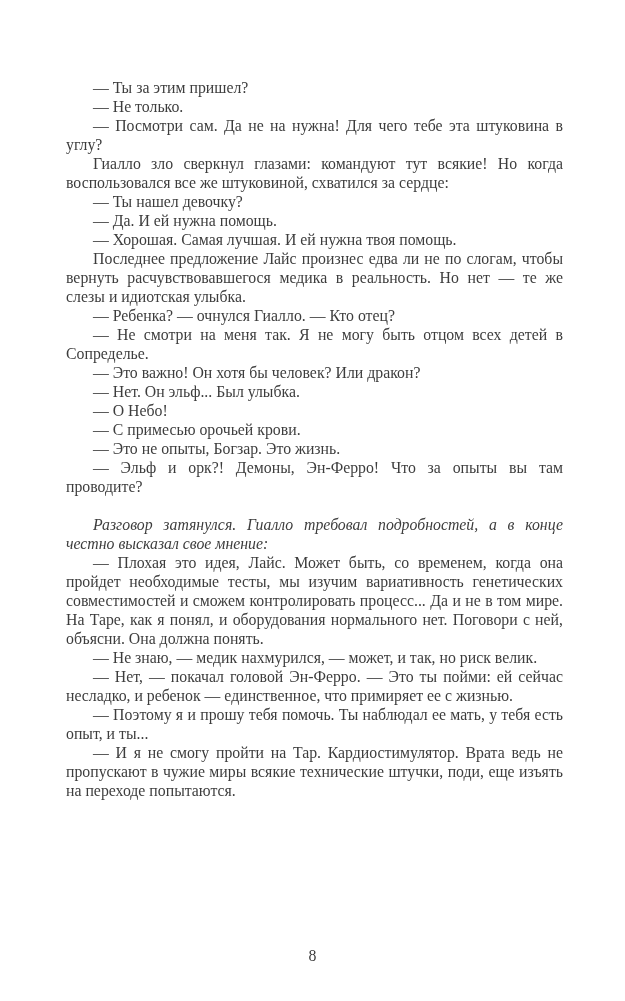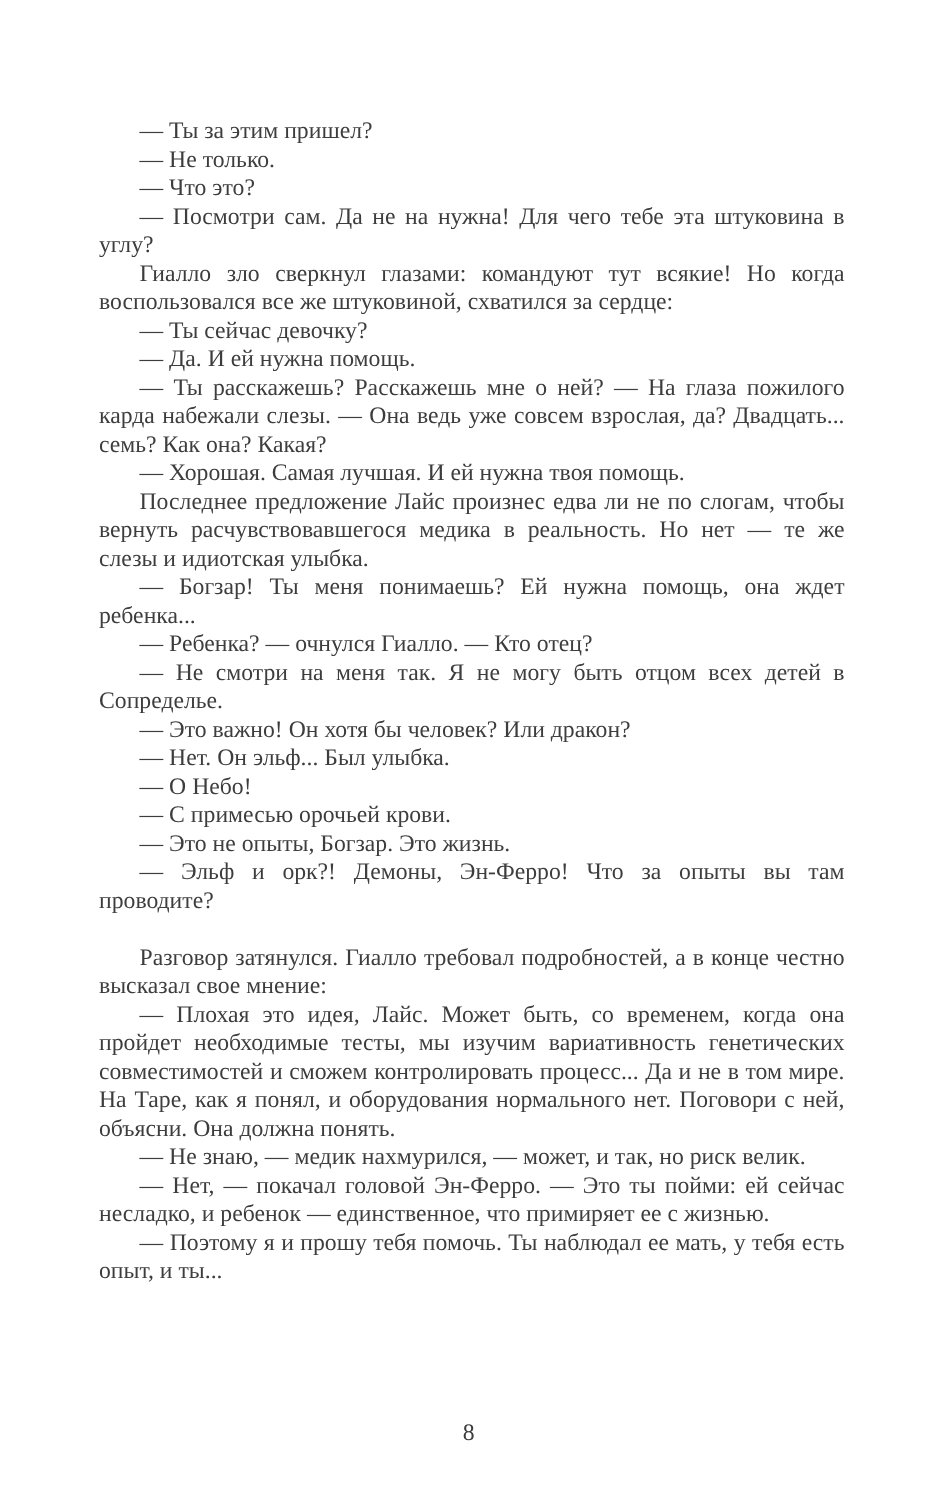--- a/index.html
+++ b/index.html
@@ -28,55 +28,54 @@
     hyphens: auto;
     -webkit-hyphens: auto;
   }
   .text-block p {
     margin: 0;
     padding: 0;
     text-indent: 27px;
   }
   .text-block p.section-space {
     margin-top: 19px;
+    font-style: italic;
   }
   .page-number {
     position: absolute;
     left: 0;
     right: 0;
     bottom: 36px;
     text-align: center;
     font-size: 15.8px;
     color: #3d3d3d;
   }
 </style>
 </head>
 <body>
 
 <div class="page">
   <div class="text-block">
       <p>— Ты за этим пришел?</p>
       <p>— Не только.</p>
-      <p>— Что это?</p>
       <p>— Посмотри сам. Да не на нужна! Для чего тебе эта штуковина в углу?</p>
       <p>Гиалло зло сверкнул глазами: командуют тут всякие! Но когда воспользовался все же штуковиной, схватился за сердце:</p>
-      <p>— Ты сейчас девочку?</p>
+      <p>— Ты нашел девочку?</p>
       <p>— Да. И ей нужна помощь.</p>
-      <p>— Ты расскажешь? Расскажешь мне о ней? — На глаза пожилого карда набежали слезы. — Она ведь уже совсем взрослая, да? Двадцать... семь? Как она? Какая?</p>
       <p>— Хорошая. Самая лучшая. И ей нужна твоя помощь.</p>
       <p>Последнее предложение Лайс произнес едва ли не по слогам, чтобы вернуть расчувствовавшегося медика в реальность. Но нет — те же слезы и идиотская улыбка.</p>
-      <p>— Богзар! Ты меня понимаешь? Ей нужна помощь, она ждет ребенка...</p>
       <p>— Ребенка? — очнулся Гиалло. — Кто отец?</p>
       <p>— Не смотри на меня так. Я не могу быть отцом всех детей в Сопределье.</p>
       <p>— Это важно! Он хотя бы человек? Или дракон?</p>
       <p>— Нет. Он эльф... Был улыбка.</p>
       <p>— О Небо!</p>
       <p>— С примесью орочьей крови.</p>
       <p>— Это не опыты, Богзар. Это жизнь.</p>
       <p>— Эльф и орк?! Демоны, Эн-Ферро! Что за опыты вы там проводите?</p>
       <p class="section-space">Разговор затянулся. Гиалло требовал подробностей, а в конце честно высказал свое мнение:</p>
       <p>— Плохая это идея, Лайс. Может быть, со временем, когда она пройдет необходимые тесты, мы изучим вариативность генетических совместимостей и сможем контролировать процесс... Да и не в том мире. На Таре, как я понял, и оборудования нормального нет. Поговори с ней, объясни. Она должна понять.</p>
       <p>— Не знаю, — медик нахмурился, — может, и так, но риск велик.</p>
       <p>— Нет, — покачал головой Эн-Ферро. — Это ты пойми: ей сейчас несладко, и ребенок — единственное, что примиряет ее с жизнью.</p>
       <p>— Поэтому я и прошу тебя помочь. Ты наблюдал ее мать, у тебя есть опыт, и ты...</p>
+      <p>— И я не смогу пройти на Тар. Кардиостимулятор. Врата ведь не пропускают в чужие миры всякие технические штучки, поди, еще изъять на переходе попытаются.</p>
     </div>
   <div class="page-number">8</div>
 </div>
 
 </body></html>

